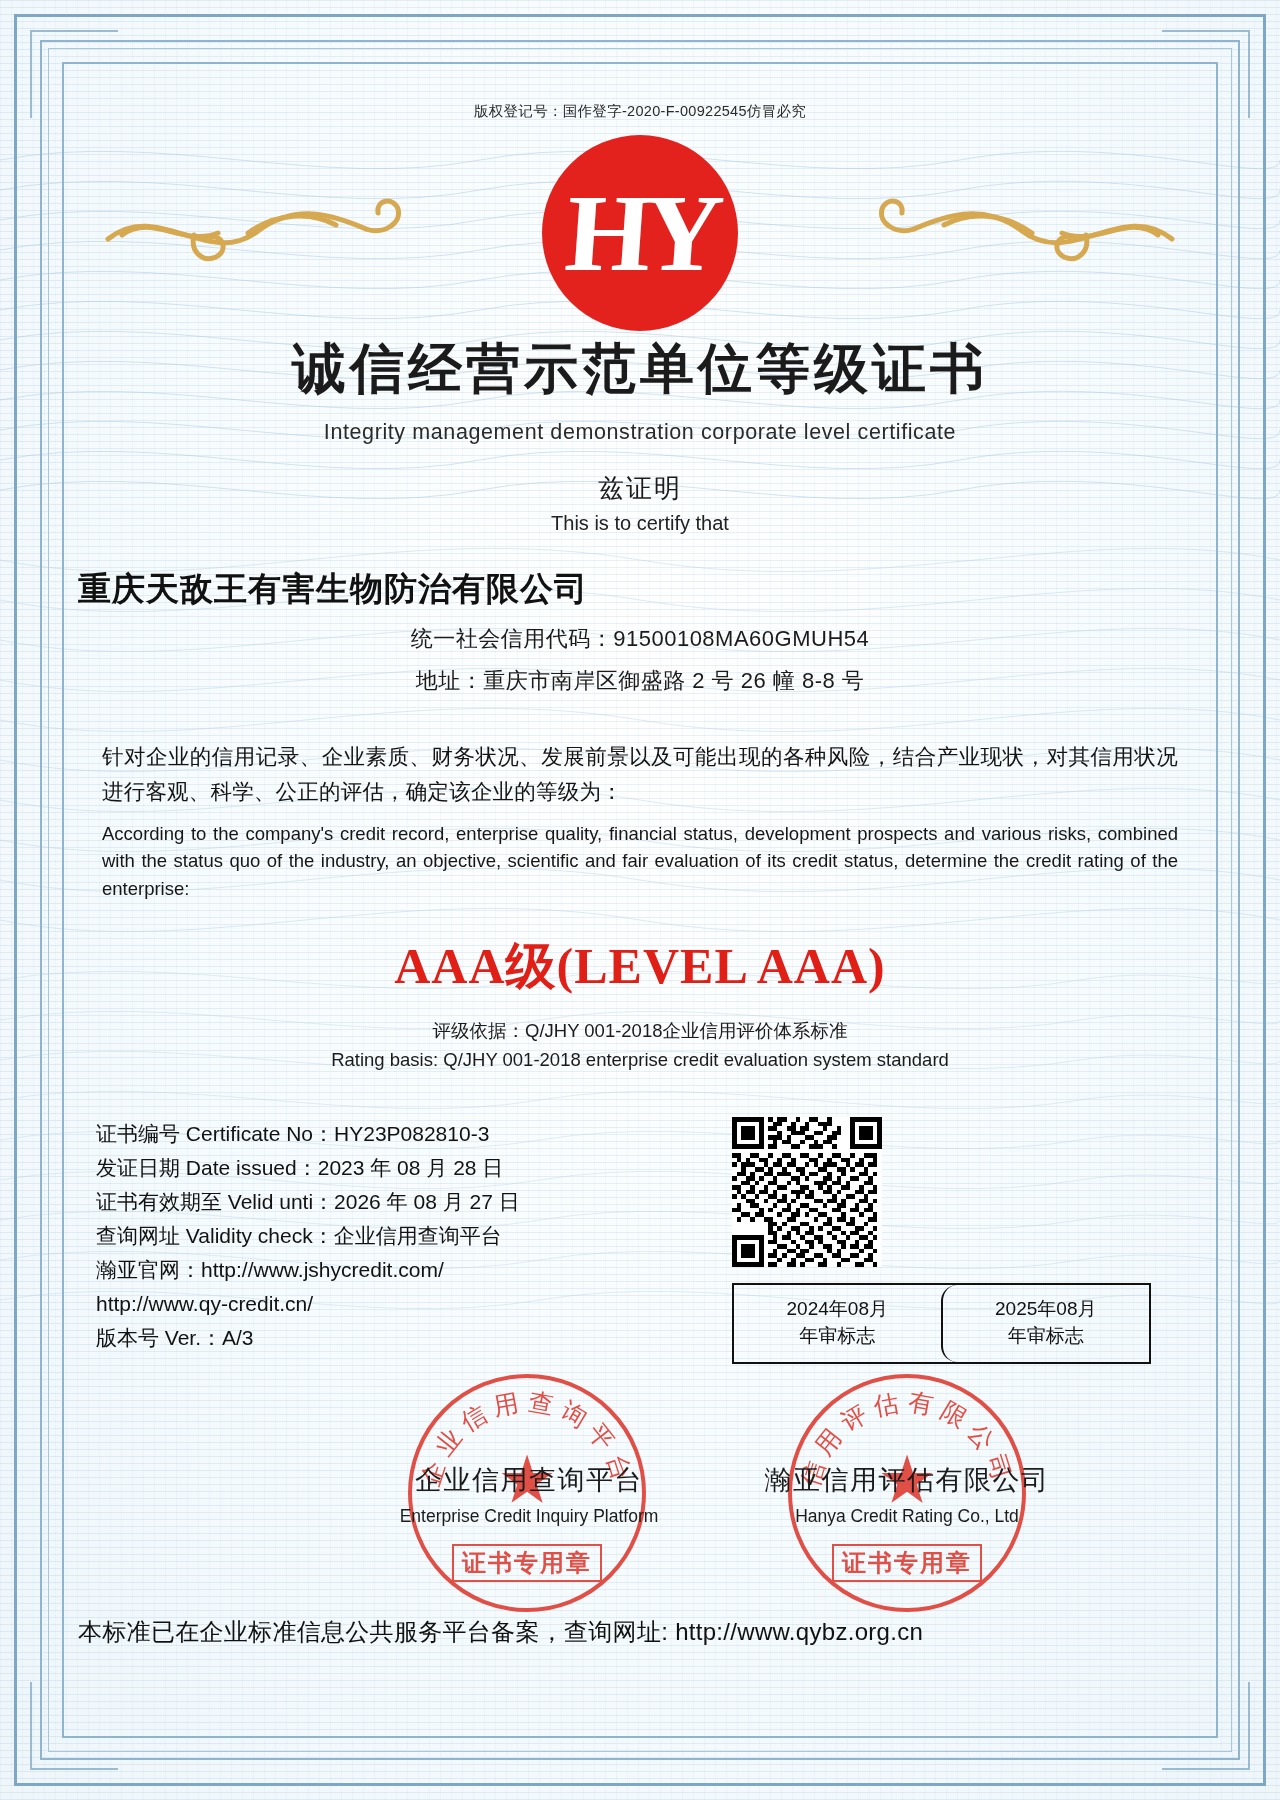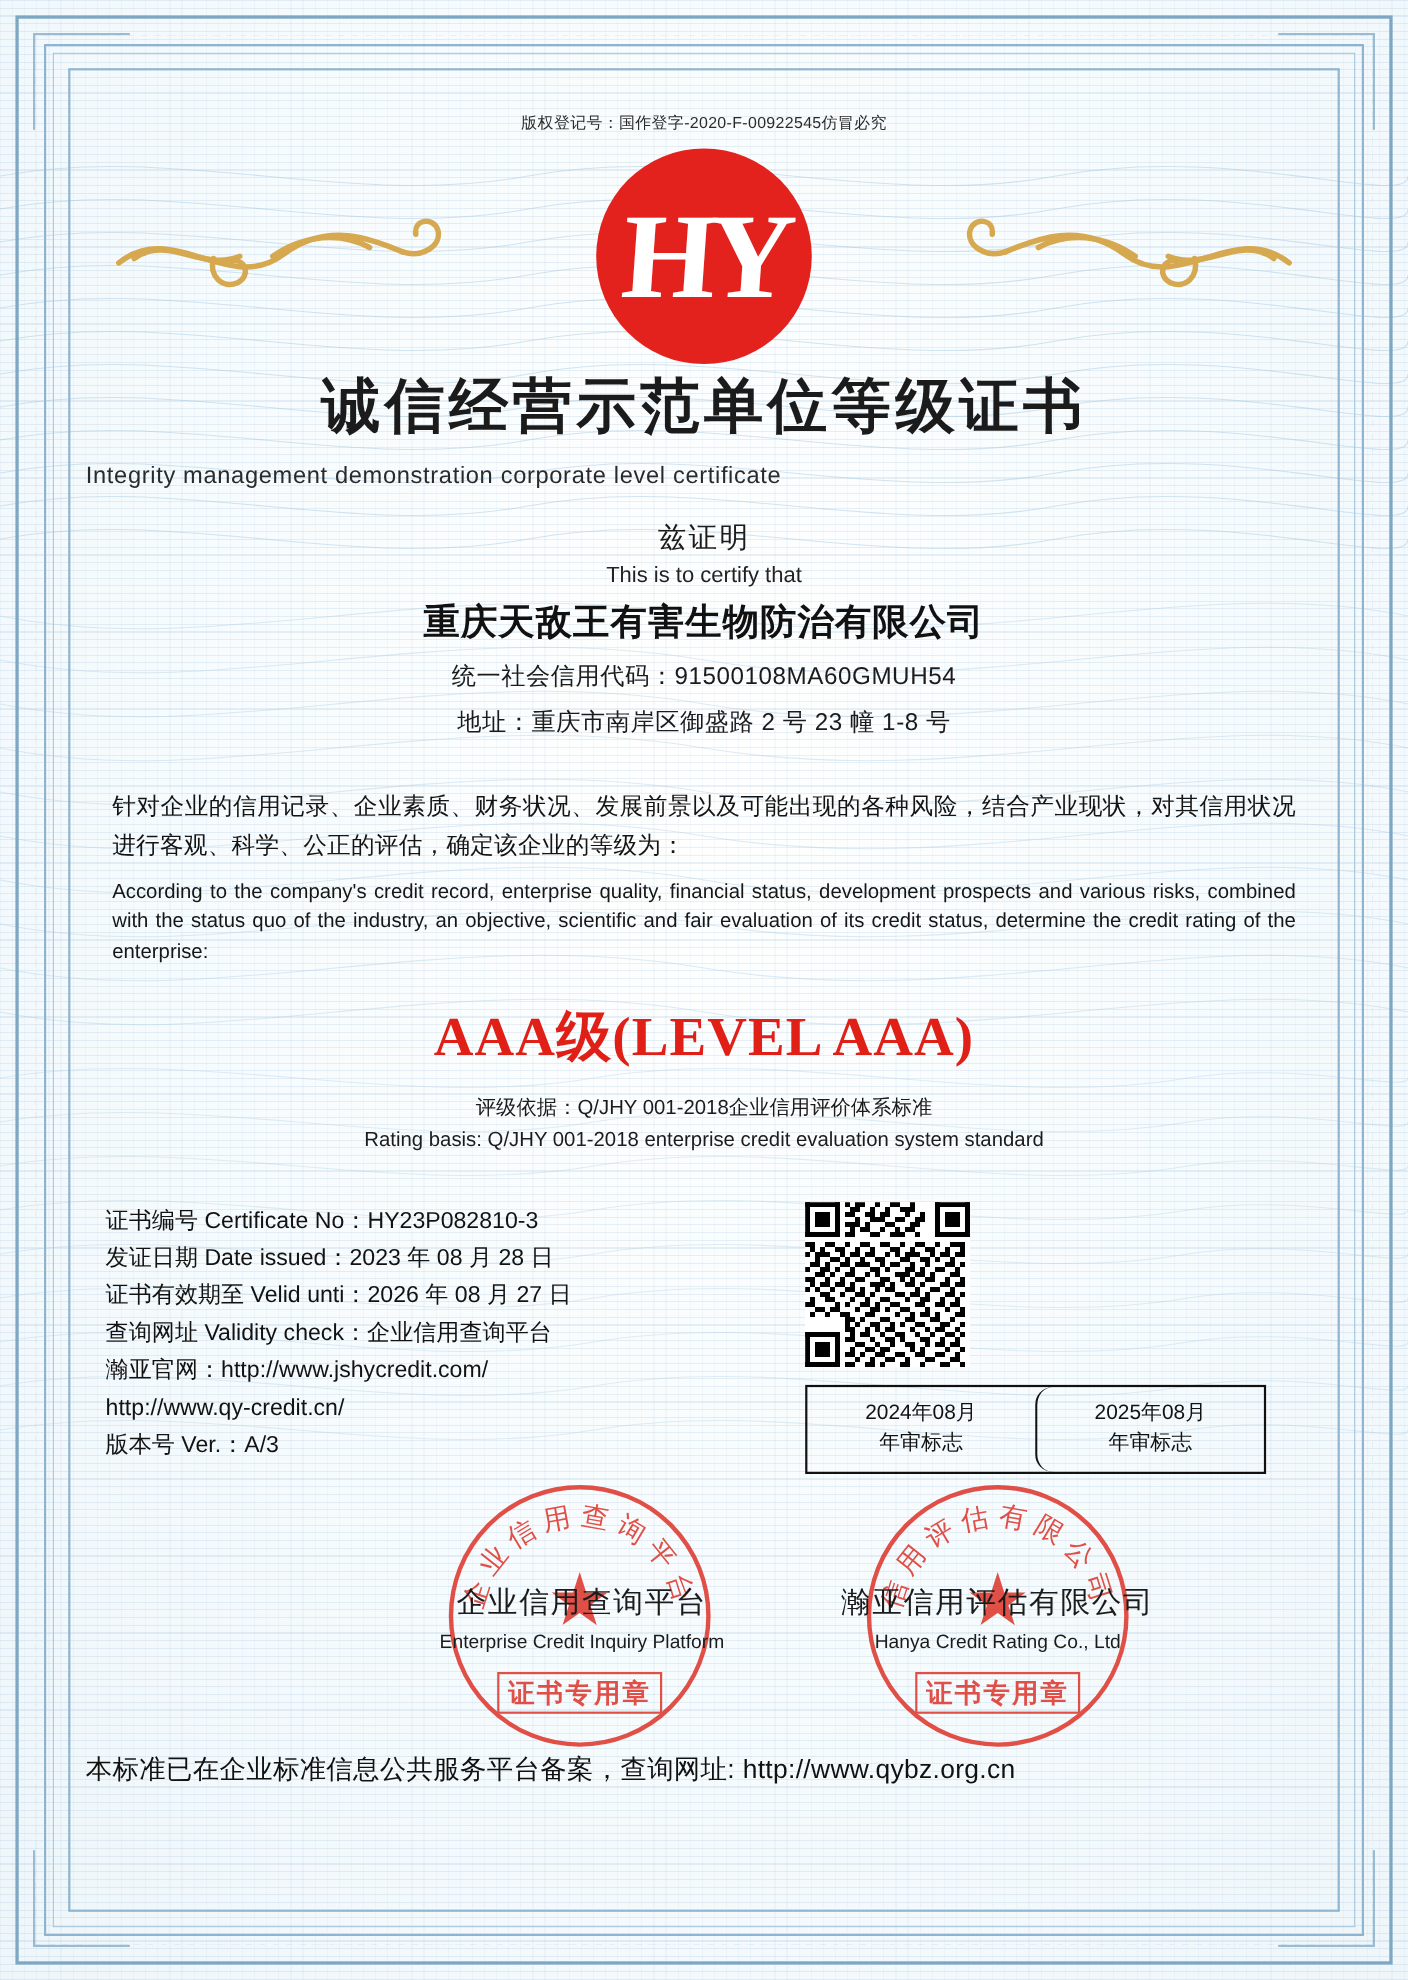--- a/index.html
+++ b/index.html
@@ -104,35 +104,36 @@
   h1.cn-title{
     margin:6px 0 0;
     text-align:center;
     font-size:54px;
     font-weight:bold;
     color:#1b1b1b;
     letter-spacing:4px;
     font-family:"Liberation Serif", serif;
   }
   .en-title{
+    text-align:center;
     font-size:21.5px;
     color:#2a2a2a;
     letter-spacing:.6px;
     margin-top:14px;
   }
   .certify-cn{
     text-align:center;font-size:26px;color:#1b1b1b;margin-top:26px;letter-spacing:2px;
   }
   .certify-en{
     text-align:center;font-size:20px;color:#222;margin-top:6px;
   }
   .company{
-    text-align:center;
+    text-align:left;
     font-size:33px;font-weight:bold;color:#111;
-    margin-top:8px;letter-spacing:1px;
+    margin-top:32px;letter-spacing:1px;
     font-family:"Liberation Serif", serif;
   }
   .credit-code,.addr{
     text-align:center;font-size:22px;color:#1b1b1b;margin-top:12px;letter-spacing:.5px;
   }
 
   
   .para{
     margin:44px 24px 0 24px;
   }
@@ -333,21 +334,21 @@
     </div>
 
     <h1 class="cn-title">诚信经营示范单位等级证书</h1>
     <div class="en-title">Integrity management demonstration corporate level certificate</div>
 
     <div class="certify-cn">兹证明</div>
     <div class="certify-en">This is to certify that</div>
 
     <div class="company">重庆天敌王有害生物防治有限公司</div>
     <div class="credit-code">统一社会信用代码：91500108MA60GMUH54</div>
-    <div class="addr">地址：重庆市南岸区御盛路 2 号 23 幢 1-8 号</div>
+    <div class="addr">地址：重庆市南岸区御盛路 2 号 26 幢 8-8 号</div>
 
     <div class="para">
       <div class="cn">针对企业的信用记录、企业素质、财务状况、发展前景以及可能出现的各种风险，结合产业现状，对其信用状况进行客观、科学、公正的评估，确定该企业的等级为：</div>
       <div class="en">According to the company's credit record, enterprise quality, financial status, development prospects and various risks, combined with the status quo of the industry, an objective, scientific and fair evaluation of its credit status, determine the credit rating of the enterprise:</div>
     </div>
 
     <div class="level">AAA级(LEVEL AAA)</div>
     <div class="basis-cn">评级依据：Q/JHY 001-2018企业信用评价体系标准</div>
     <div class="basis-en">Rating basis: Q/JHY 001-2018 enterprise credit evaluation system standard</div>
 

